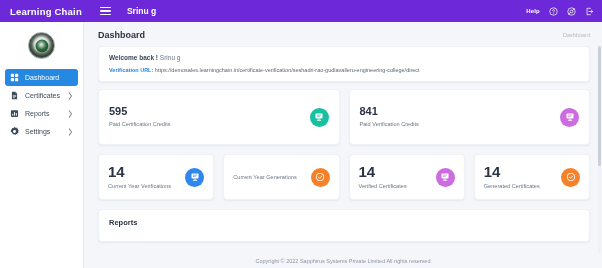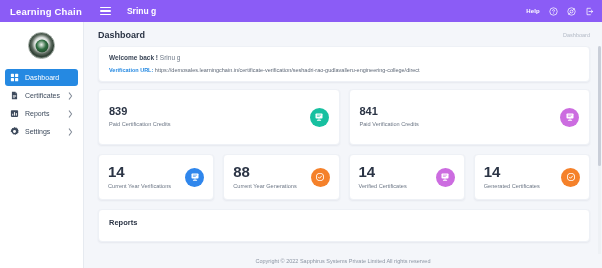--- a/index.html
+++ b/index.html
@@ -7,21 +7,21 @@
     width: 602px; height: 268px;
     font-family: "Liberation Sans", sans-serif;
     background: #f4f6fa;
     overflow: hidden;
   }
   .app { position: relative; width: 602px; height: 268px; display: flex; flex-direction: column; }
 
   
   .topbar {
     height: 22px; min-height: 22px;
-    background: #8b5cf6;
+    background: #6d28d9;
     display: flex; align-items: center;
     padding: 0 8px 0 10px;
     color: #fff;
   }
   .brand { font-size: 9.5px; font-weight: bold; letter-spacing: .2px; }
   .burger { margin-left: 18px; width: 11px; display: flex; flex-direction: column; gap: 2px; cursor: pointer; }
   .burger i { display: block; height: 1.6px; background: #fff; border-radius: 1px; }
   .username { margin-left: 16px; font-size: 8.5px; font-weight: bold; }
   .top-right { margin-left: auto; display: flex; align-items: center; gap: 9px; }
   .help-label { font-size: 6px; font-weight: bold; letter-spacing: .2px; }
@@ -261,21 +261,21 @@
           <div class="url-line">
             <span class="url-label">Verification URL:</span>
             <span>https://demosales.learningchain.in/certificate-verification/seshadri-rao-gudlavalleru-engineering-college/direct</span>
           </div>
         </div>
 
         <div class="grid row1">
 
           <div class="card stat">
             <div class="stat-texts">
-              <div class="stat-num">839</div>
+              <div class="stat-num">595</div>
               <div class="stat-label">Paid Certification Credits</div>
             </div>
             <div class="badge" style="background:#17c0a0">
               <svg viewBox="0 0 16 16" fill="#ffffff">
                 <rect x="2.4" y="2.2" width="11.2" height="8" rx="1.2"></rect>
                 <rect x="7.2" y="10.2" width="1.6" height="2.2"></rect>
                 <rect x="4.6" y="12.2" width="6.8" height="1.6" rx=".7"></rect>
                 <rect x="4.6" y="4.4" width="6.8" height="1" fill="#17c0a0"></rect>
                 <rect x="4.6" y="6.3" width="4.6" height="1" fill="#17c0a0"></rect>
               </svg>
@@ -313,21 +313,20 @@
                 <rect x="7.2" y="10.2" width="1.6" height="2.2"></rect>
                 <rect x="4.6" y="12.2" width="6.8" height="1.6" rx=".7"></rect>
                 <rect x="4.6" y="4.4" width="6.8" height="1" fill="#2f86ec"></rect>
                 <rect x="4.6" y="6.3" width="4.6" height="1" fill="#2f86ec"></rect>
               </svg>
             </div>
           </div>
 
           <div class="card stat">
             <div class="stat-texts">
-              <div class="stat-num">88</div>
               <div class="stat-label">Current Year Generations</div>
             </div>
             <div class="badge" style="background:#f5812a">
               <svg viewBox="0 0 16 16">
                 <circle cx="8" cy="8" r="6.4" fill="#ffffff"></circle>
                 <circle cx="8" cy="8" r="5.1" fill="#f5812a"></circle>
                 <path d="M5.4 8.2 7.2 10l3.4-3.6" fill="none" stroke="#ffffff" stroke-width="1.5" stroke-linecap="round" stroke-linejoin="round"></path>
               </svg>
             </div>
           </div>

